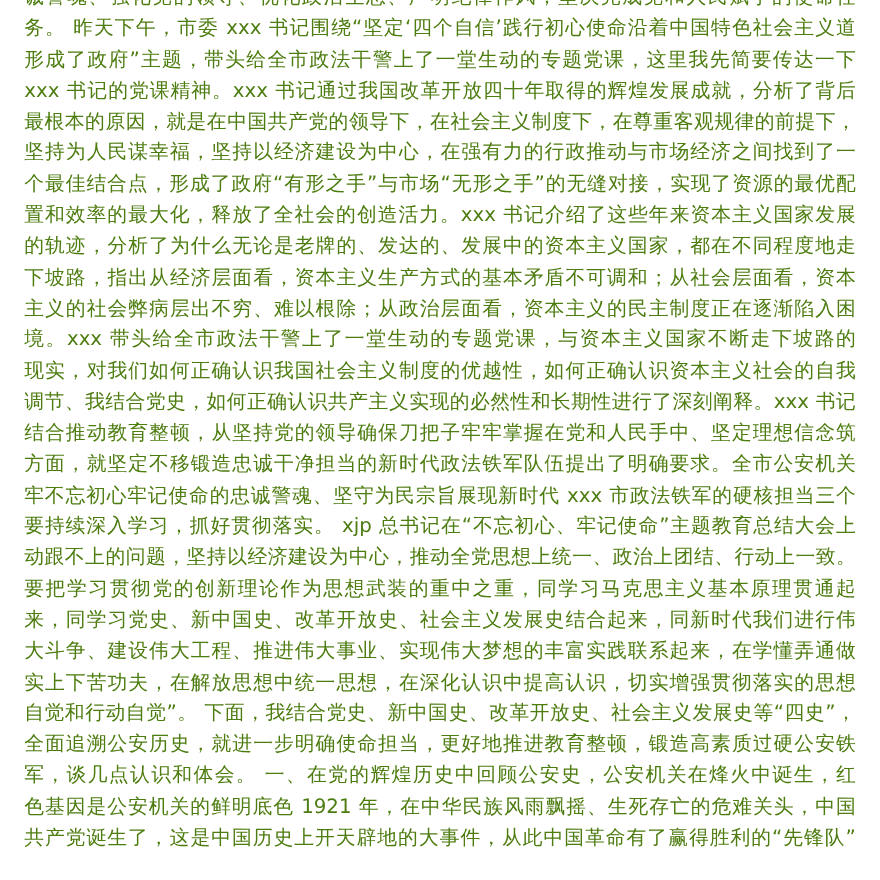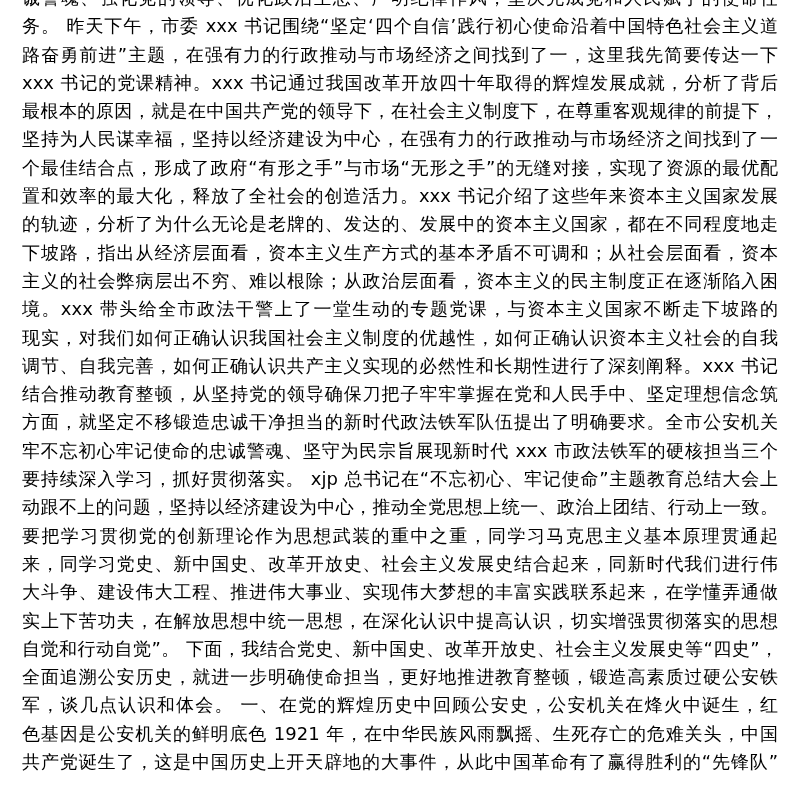--- a/index.html
+++ b/index.html
@@ -24,46 +24,46 @@
     position: absolute;
     left: 22px;
     right: 22px;
     top: -16px;
   }
   .text-line {
     font-size: 18px;
     line-height: 28.3px;
     height: 28.3px;
     overflow: hidden;
-    color: #000000;
+    color: #4d7c0f;
     text-align: justify;
     text-align-last: justify;
     text-justify: inter-character;
     white-space: normal;
   }
 </style>
 </head>
 <body>
 
 <div class="page">
   <div class="text-block" id="text-block">
       <div class="text-line">诚警魂、强化党的领导、优化政治生态、严明纪律作风，坚决完成党和人民赋予的使命任</div>
       <div class="text-line">务。  昨天下午，市委 xxx 书记围绕“坚定‘四个自信’践行初心使命沿着中国特色社会主义道</div>
-      <div class="text-line">路奋勇前进”主题，在强有力的行政推动与市场经济之间找到了一，这里我先简要传达一下</div>
+      <div class="text-line">形成了政府”主题，带头给全市政法干警上了一堂生动的专题党课，这里我先简要传达一下</div>
       <div class="text-line">xxx 书记的党课精神。xxx 书记通过我国改革开放四十年取得的辉煌发展成就，分析了背后</div>
       <div class="text-line">最根本的原因，就是在中国共产党的领导下，在社会主义制度下，在尊重客观规律的前提下，</div>
       <div class="text-line">坚持为人民谋幸福，坚持以经济建设为中心，在强有力的行政推动与市场经济之间找到了一</div>
       <div class="text-line">个最佳结合点，形成了政府“有形之手”与市场“无形之手”的无缝对接，实现了资源的最优配</div>
       <div class="text-line">置和效率的最大化，释放了全社会的创造活力。xxx 书记介绍了这些年来资本主义国家发展</div>
       <div class="text-line">的轨迹，分析了为什么无论是老牌的、发达的、发展中的资本主义国家，都在不同程度地走</div>
       <div class="text-line">下坡路，指出从经济层面看，资本主义生产方式的基本矛盾不可调和；从社会层面看，资本</div>
       <div class="text-line">主义的社会弊病层出不穷、难以根除；从政治层面看，资本主义的民主制度正在逐渐陷入困</div>
       <div class="text-line">境。xxx 带头给全市政法干警上了一堂生动的专题党课，与资本主义国家不断走下坡路的</div>
       <div class="text-line">现实，对我们如何正确认识我国社会主义制度的优越性，如何正确认识资本主义社会的自我</div>
-      <div class="text-line">调节、自我完善，如何正确认识共产主义实现的必然性和长期性进行了深刻阐释。xxx 书记</div>
+      <div class="text-line">调节、我结合党史，如何正确认识共产主义实现的必然性和长期性进行了深刻阐释。xxx 书记</div>
       <div class="text-line">结合推动教育整顿，从坚持党的领导确保刀把子牢牢掌握在党和人民手中、坚定理想信念筑</div>
       <div class="text-line">方面，就坚定不移锻造忠诚干净担当的新时代政法铁军队伍提出了明确要求。全市公安机关</div>
       <div class="text-line">牢不忘初心牢记使命的忠诚警魂、坚守为民宗旨展现新时代 xxx 市政法铁军的硬核担当三个</div>
       <div class="text-line">要持续深入学习，抓好贯彻落实。  xjp 总书记在“不忘初心、牢记使命”主题教育总结大会上</div>
       <div class="text-line">动跟不上的问题，坚持以经济建设为中心，推动全党思想上统一、政治上团结、行动上一致。</div>
       <div class="text-line">要把学习贯彻党的创新理论作为思想武装的重中之重，同学习马克思主义基本原理贯通起</div>
       <div class="text-line">来，同学习党史、新中国史、改革开放史、社会主义发展史结合起来，同新时代我们进行伟</div>
       <div class="text-line">大斗争、建设伟大工程、推进伟大事业、实现伟大梦想的丰富实践联系起来，在学懂弄通做</div>
       <div class="text-line">实上下苦功夫，在解放思想中统一思想，在深化认识中提高认识，切实增强贯彻落实的思想</div>
       <div class="text-line">自觉和行动自觉”。  下面，我结合党史、新中国史、改革开放史、社会主义发展史等“四史”，</div>

